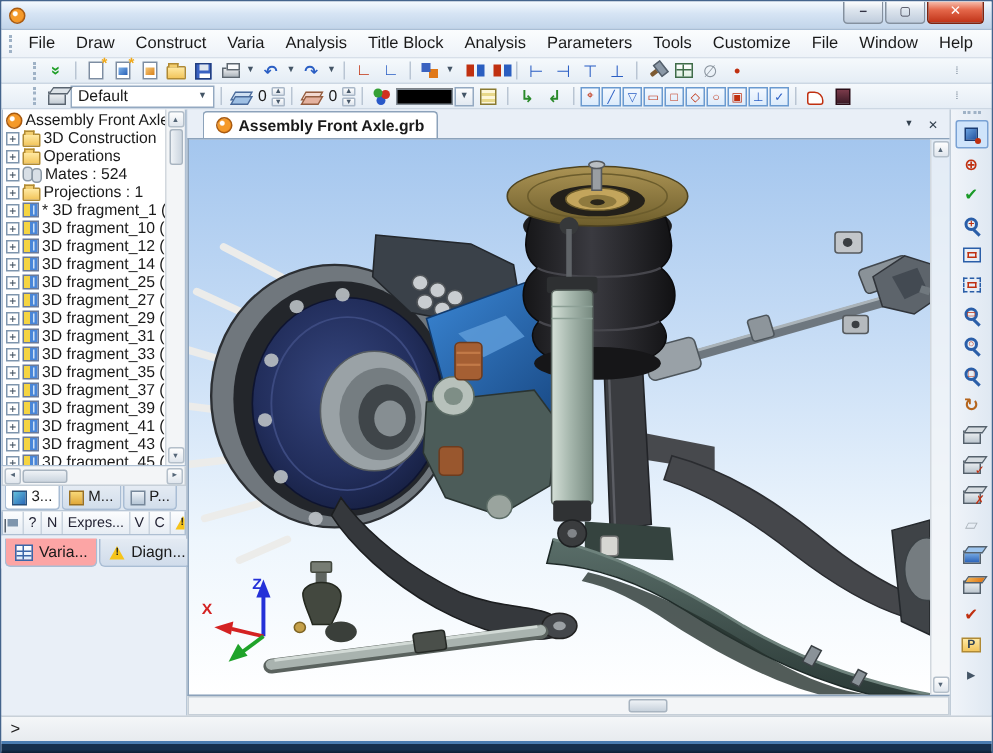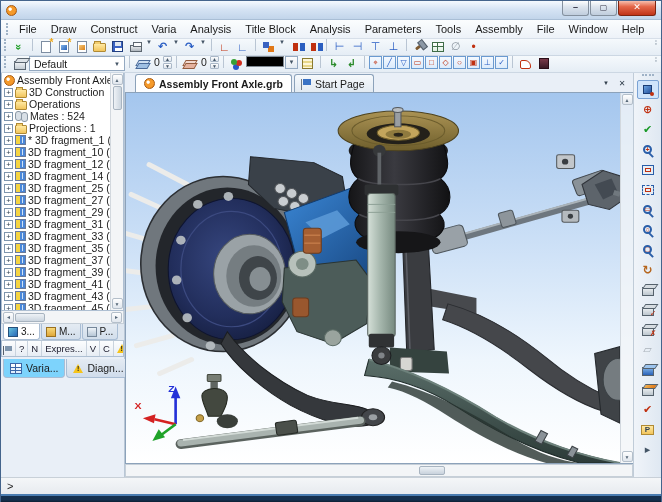--- a/index.html
+++ b/index.html
@@ -13,21 +13,21 @@
 .wbtn{width:27px;height:15px;border:1px solid #84909e;border-top:none;border-radius:0 0 3px 3px;background:linear-gradient(#fefefe,#dde5ee 40%,#c0cddd);text-align:center;font-size:9px;line-height:12px;color:#334}
 .wbtn.close{width:38px;background:linear-gradient(#f7bfae,#e4674a 40%,#c03318);border-color:#7e2410;color:#fff}
 .g-min::before{content:"–";font-weight:bold}
 .g-max::before{content:"▢";font-size:8px}
 .g-cls::before{content:"✕";font-size:9px}
 
 .menubar{height:19px;flex:none;display:flex;align-items:center;background:linear-gradient(#fbfdfe,#edf2f8);border-bottom:1px solid #d7dfe9;padding-left:2px}
 .grip{flex:none;width:3px;height:12px;border-left:2px dotted #9fb2c6;margin:0 3px}
 .menu-item{padding:2px 7px;white-space:nowrap}
 
-.toolbar{height:17px;flex:none;display:flex;align-items:flex-start;background:linear-gradient(#f5f9fc,#e5edf5);border-bottom:1px solid #ccd7e3;padding:0 0;gap:1px}
+.toolbar{height:17px;flex:none;display:flex;align-items:center;background:linear-gradient(#f5f9fc,#e5edf5);border-bottom:1px solid #ccd7e3;padding:0 18px;gap:1px}
 .tbtn{flex:none;height:15px;min-width:17px;display:flex;align-items:center;justify-content:center;border-radius:2px;position:relative}
 .sep{flex:none;width:1px;height:12px;background:#b9c5d3;margin:0 3px}
 .dd{flex:none;width:8px;font-size:6px;color:#456;text-align:center}
 .dd::before{content:"▼"}
 .spacer{flex:1}
 .ovf{flex:none;width:10px;font-size:7px;color:#678;text-align:center}
 .ovf::before{content:"⁞"}
 
 .g-chev::before{content:"»";color:#1f9e26;font-weight:bold;font-size:11px;display:inline-block;transform:rotate(90deg)}
 .pg{width:10px;height:12px;background:#fff;border:1px solid #7d8da2;position:relative}
@@ -124,21 +124,21 @@
 .ic-pic{width:10px;height:10px;background:linear-gradient(#eef3f8,#b6c6d6);border:1px solid #76879a}
 .varcols{height:16px;flex:none;display:flex;align-items:center;background:linear-gradient(#fcfdfe,#e7edf4);border:1px solid #aebfd2;border-top:none;font-size:9.5px;color:#223;overflow:hidden}
 .vc{padding:0 3px;border-right:1px solid #c9d3de;display:flex;align-items:center;gap:2px;height:100%;white-space:nowrap}
 .vflag{width:7px;height:5px;background:#7e95ad;position:relative}
 .vflag::after{content:"";position:absolute;left:-2px;top:0;width:1px;height:9px;background:#55606c}
 .warn-tri{width:0;height:0;border-left:5px solid transparent;border-right:5px solid transparent;border-bottom:9px solid #f6c41a;position:relative}
 .warn-tri::after{content:"!";position:absolute;left:-1.5px;top:1px;font-size:7px;font-weight:bold;color:#222}
 .varbody{flex:1;background:#fff;border:1px solid #aebfd2;border-top:none;display:flex;justify-content:center;padding-top:14px;font-size:10.5px;color:#222}
 .bottom-tabs{height:22px;flex:none;display:flex;align-items:flex-start;background:#e9eff7;padding:2px 2px 0 2px;gap:1px}
 .btab{height:19px;display:flex;align-items:center;gap:4px;padding:0 6px;border:1px solid #a9bdd4;border-top:none;border-radius:0 0 4px 4px;background:linear-gradient(#e4ebf3,#d0dceb);font-size:10.5px}
-.btab.active{background:#7dd3fc}
+.btab.active{background:#fca5a5}
 .ic-vtable{width:12px;height:11px;border:1px solid #3a66a8;background:linear-gradient(#fff,#dcebfb);position:relative}
 .ic-vtable::before{content:"";position:absolute;left:0;right:0;top:3px;height:1px;background:#3a66a8;box-shadow:0 3px 0 #3a66a8}
 .ic-vtable::after{content:"";position:absolute;top:0;bottom:0;left:4px;width:1px;background:#3a66a8}
 
 .center{flex:1;display:flex;flex-direction:column;min-width:0}
 .doctabs{height:19px;flex:none;display:flex;align-items:flex-end;background:#e9eff7;padding:1px 4px 0 10px;gap:2px}
 .dtab{height:18px;display:flex;align-items:center;gap:4px;padding:0 8px;border:1px solid #8ca2ba;border-bottom:none;border-radius:3px 3px 0 0;background:linear-gradient(#f6f9fc,#e2eaf2);font-size:10.5px;white-space:nowrap}
 .dtab.active{background:#fff;font-weight:bold}
 .flagic{width:8px;height:6px;background:#3a72c4;position:relative;margin-top:-3px}
 .flagic::after{content:"";position:absolute;left:-2px;top:0;width:1.5px;height:11px;background:#707a86}
@@ -198,21 +198,21 @@
     <span class="grip"></span>
     <span class="menu-item">File</span>
     <span class="menu-item">Draw</span>
     <span class="menu-item">Construct</span>
     <span class="menu-item">Varia</span>
     <span class="menu-item">Analysis</span>
     <span class="menu-item">Title Block</span>
     <span class="menu-item">Analysis</span>
     <span class="menu-item">Parameters</span>
     <span class="menu-item">Tools</span>
-    <span class="menu-item">Assembly</span>
+    <span class="menu-item">Customize</span>
     <span class="menu-item">File</span>
     <span class="menu-item">Window</span>
     <span class="menu-item">Help</span>
   </div>
 
   <div class="toolbar">
     <span class="grip"></span>
     <span class="tbtn g-chev"></span>
     <span class="sep"></span>
     <span class="tbtn">
@@ -500,24 +500,20 @@
             <span>Diagn...</span>
           </span>
       </div>
     </div>
 
     <div class="center">
       <div class="doctabs">
         <span class="dtab active">
           <span class="ic ic-app"></span>
           <span>Assembly Front Axle.grb</span>
-        </span>
-        <span class="dtab">
-          <span class="flagic"></span>
-          <span>Start Page</span>
         </span>
         <span class="spacer"></span>
         <span class="tabbtn g-tdd"></span>
         <span class="tabbtn g-tx"></span>
       </div>
 
       <div class="canvas">
         <svg viewBox="0 0 468 372" preserveAspectRatio="none">
           <defs>
             <radialGradient id="navyG" cx="45%" cy="42%" r="70%">

